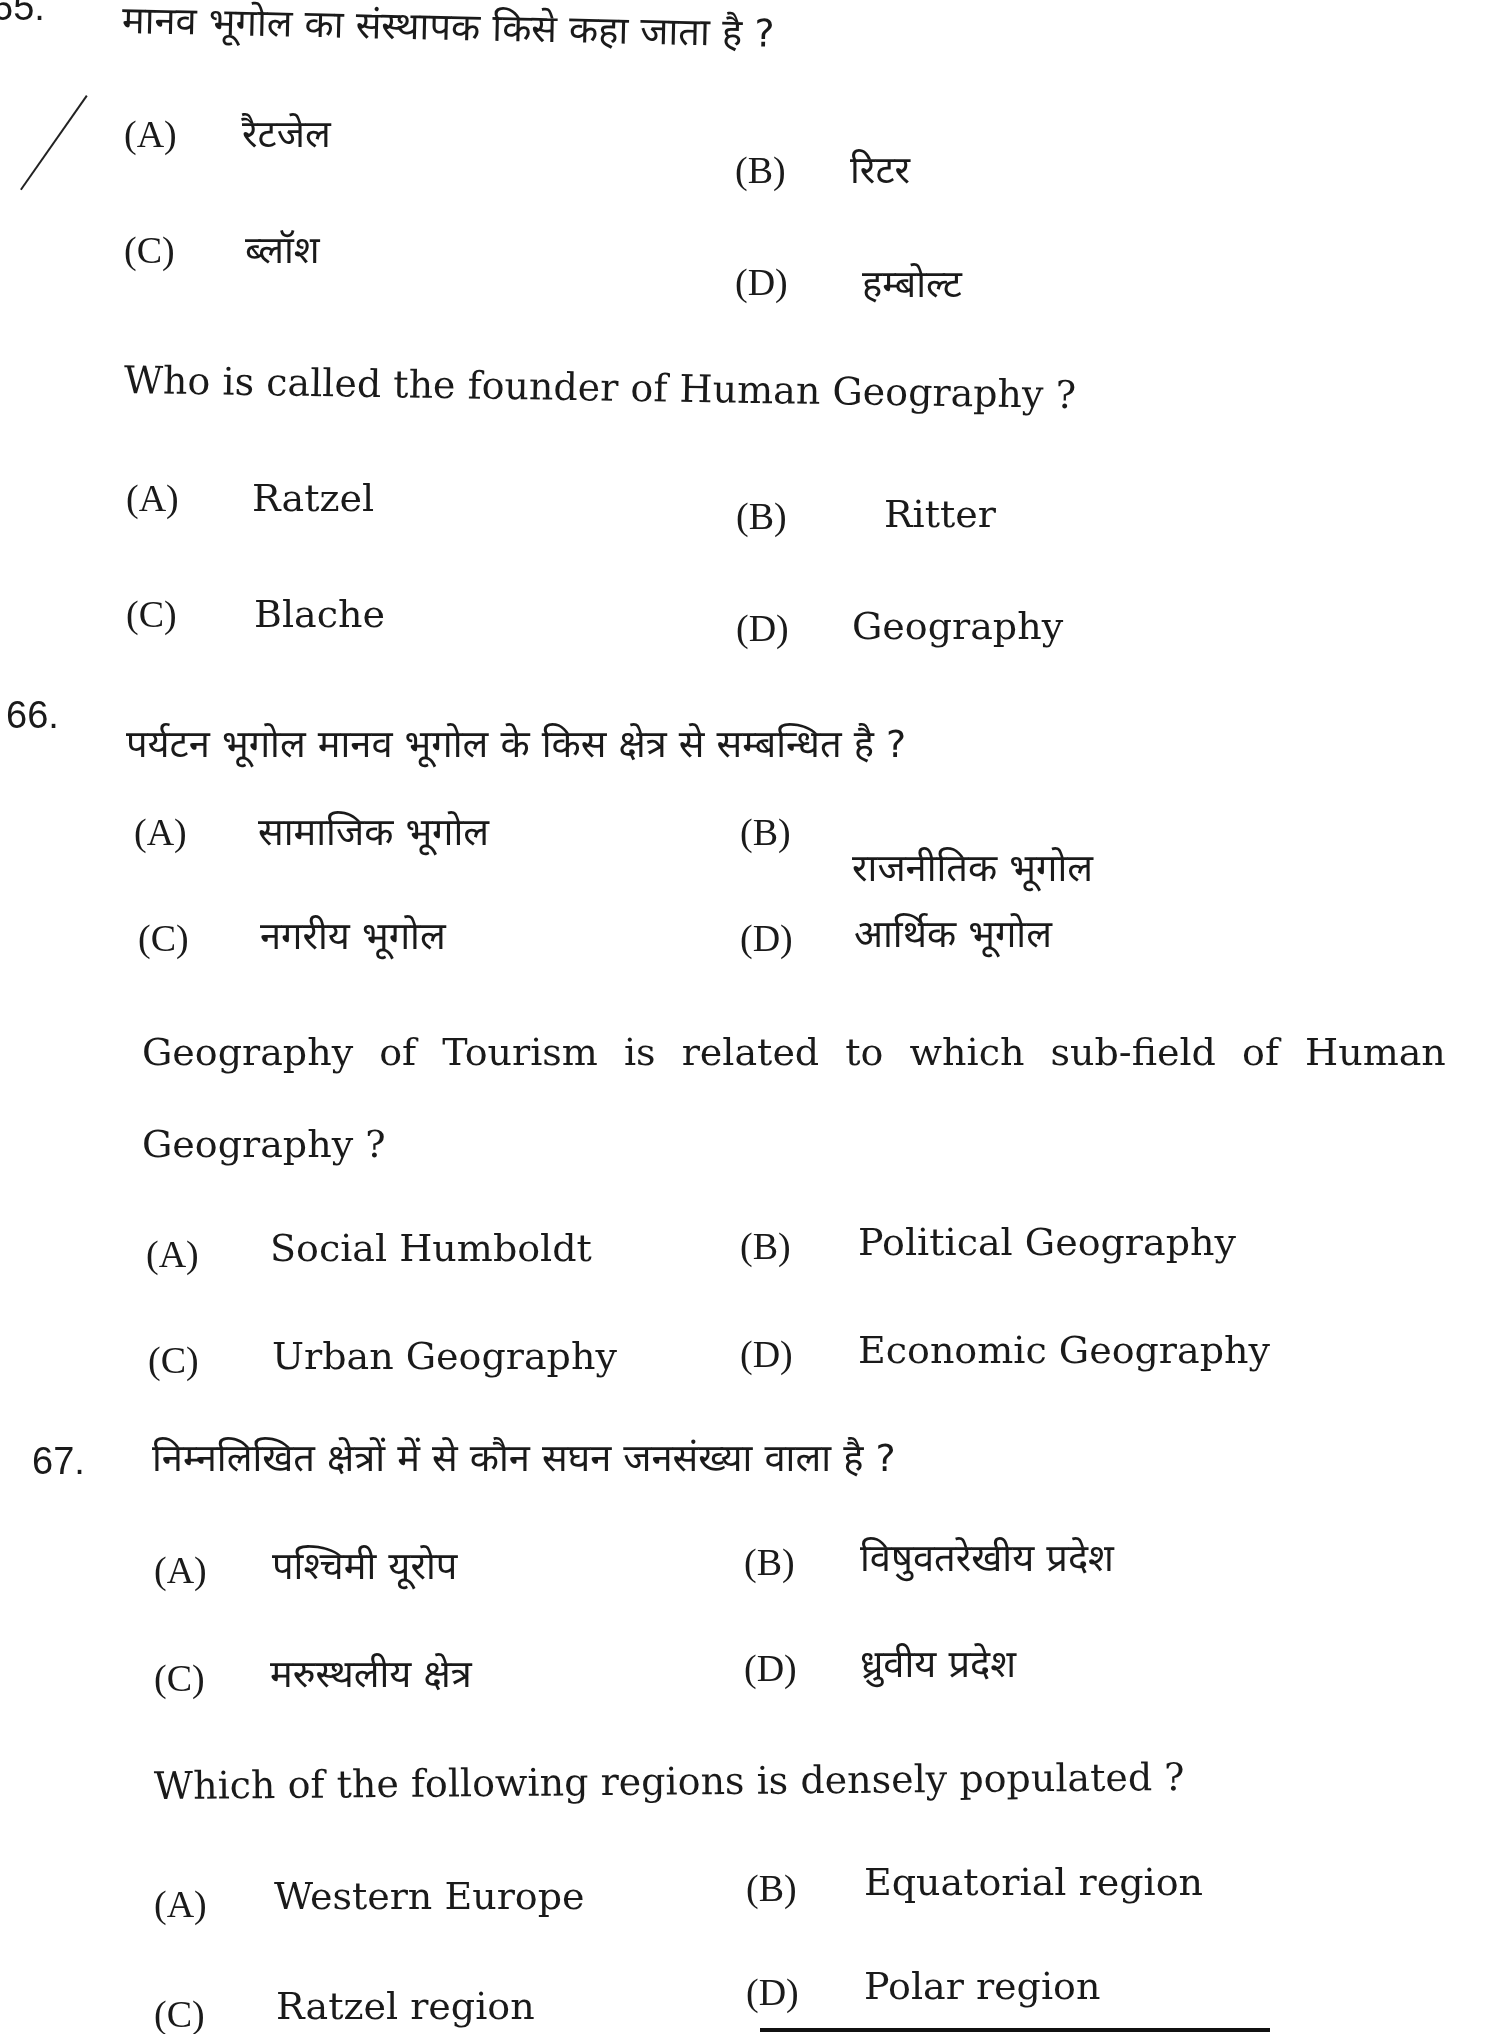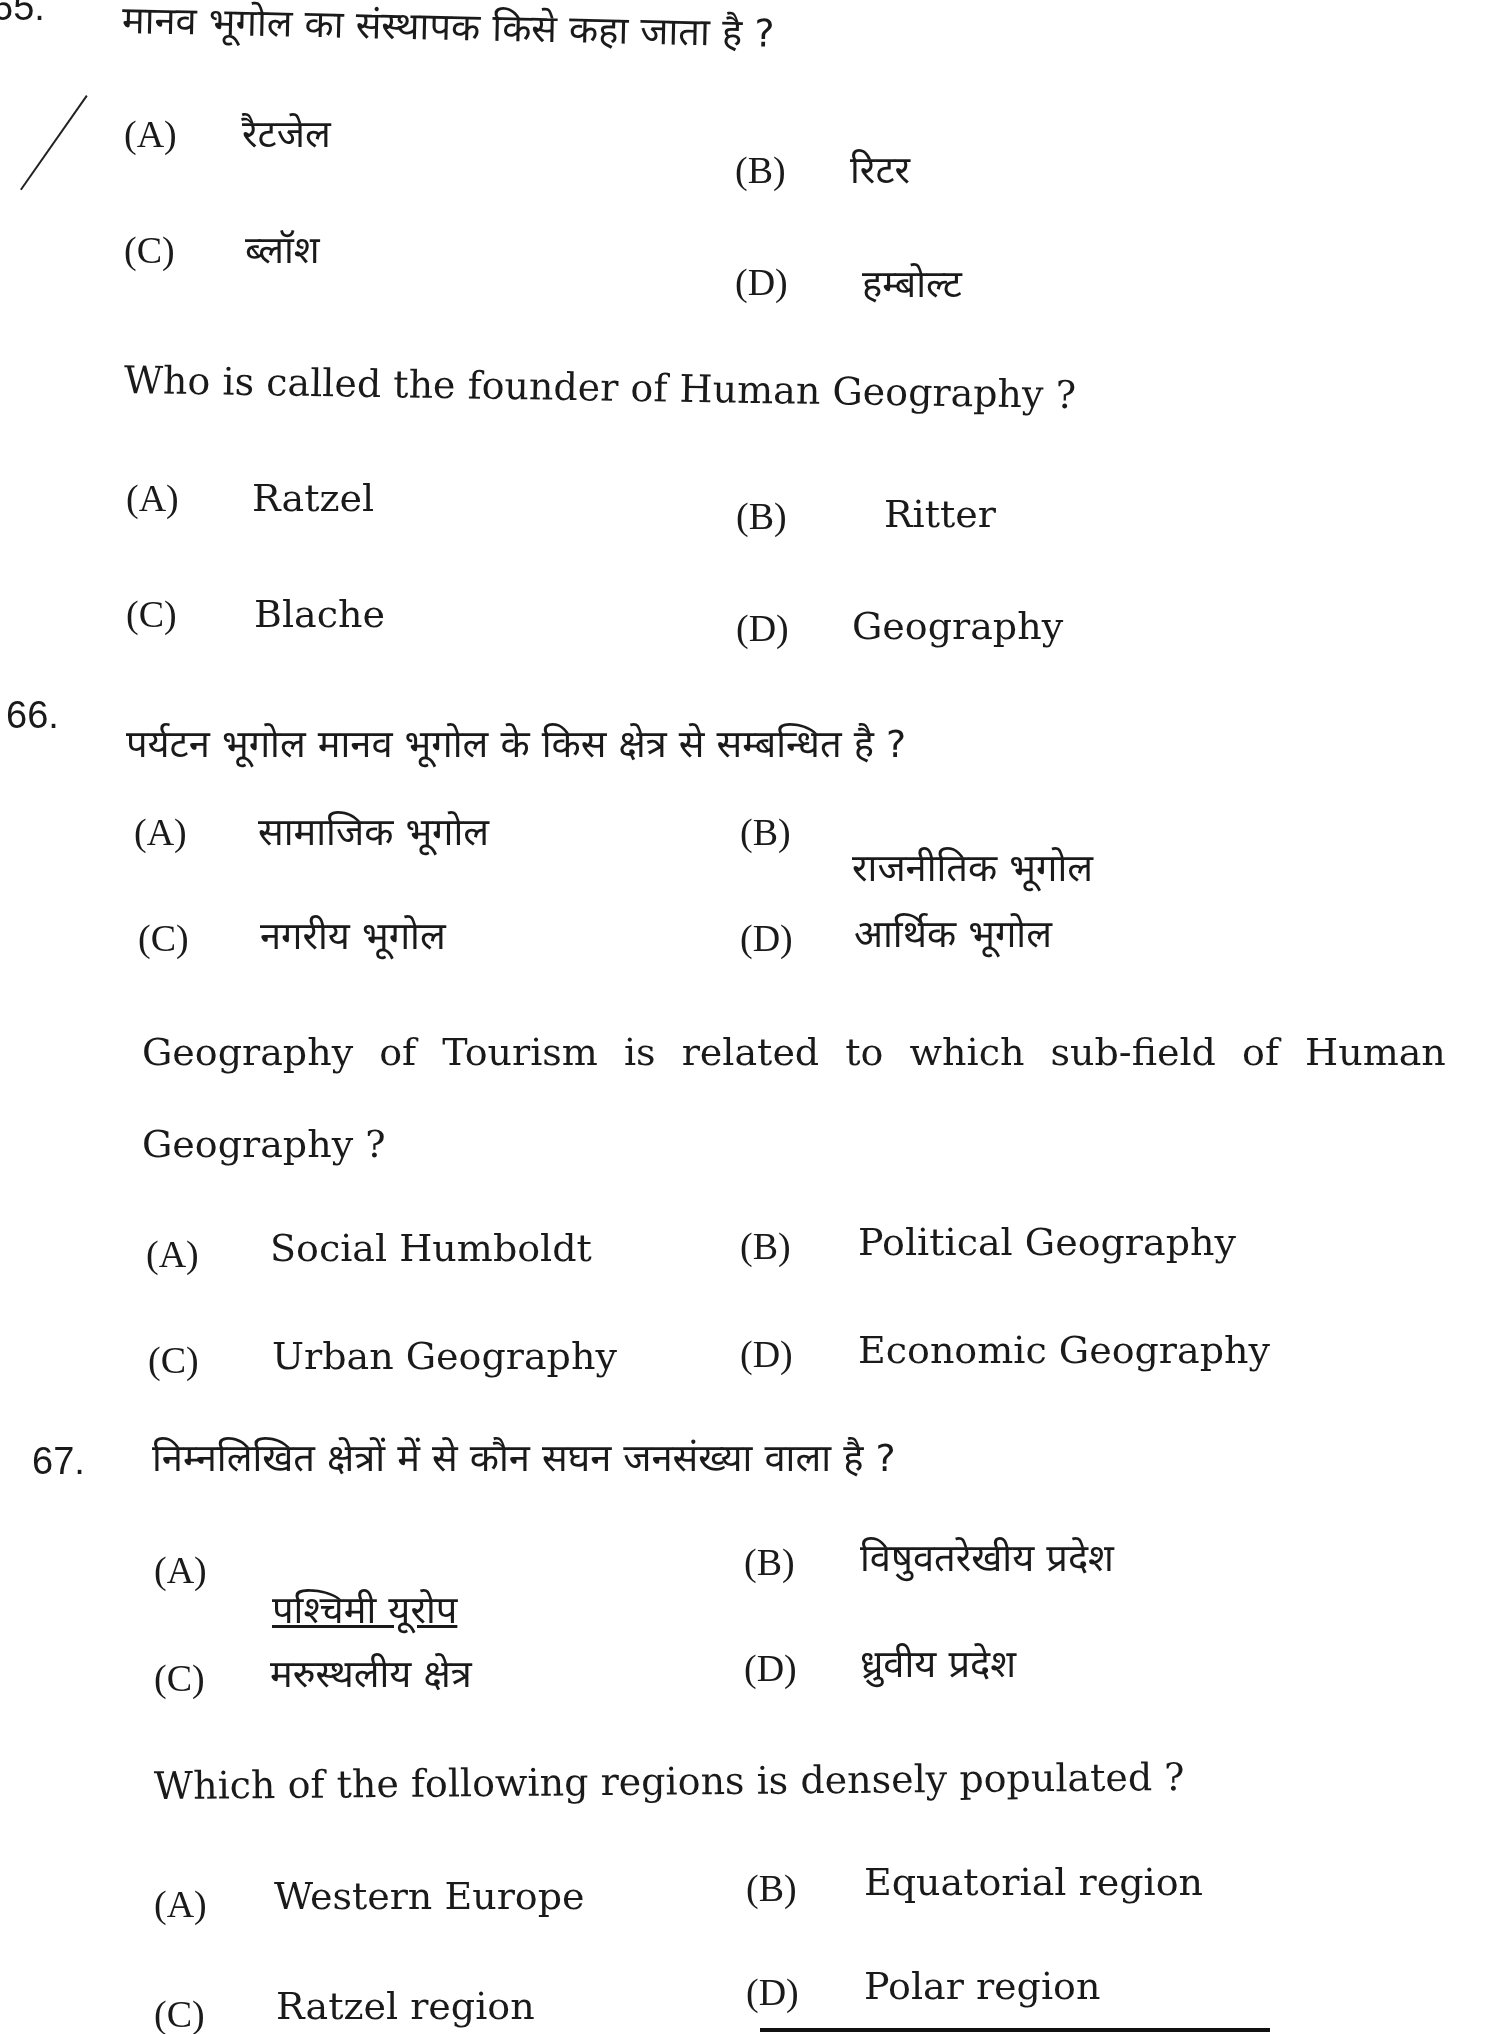--- a/index.html
+++ b/index.html
@@ -60,21 +60,21 @@
   <span class="abs lbl" style="left:148px;top:1338px;">(C)</span>
   <span class="abs en" style="left:272px;top:1334px;">Urban Geography</span>
   <span class="abs lbl" style="left:740px;top:1332px;">(D)</span>
   <span class="abs en" style="left:858px;top:1328px;">Economic Geography</span>
 </div>
 
 <div>
   <span class="abs num" style="left:32px;top:1440px;">67.</span>
   <span class="abs hi" style="left:152px;top:1430px;">निम्नलिखित क्षेत्रों में से कौन सघन जनसंख्या वाला है ?</span>
   <span class="abs lbl" style="left:154px;top:1548px;">(A)</span>
-  <span class="abs hi" style="left:272px;top:1582px;text-decoration:underline;">पश्चिमी यूरोप</span>
+  <span class="abs hi" style="left:272px;top:1538px;">पश्चिमी यूरोप</span>
   <span class="abs lbl" style="left:744px;top:1540px;">(B)</span>
   <span class="abs hi" style="left:860px;top:1530px;">विषुवतरेखीय प्रदेश</span>
   <span class="abs lbl" style="left:154px;top:1656px;">(C)</span>
   <span class="abs hi" style="left:270px;top:1646px;">मरुस्थलीय क्षेत्र</span>
   <span class="abs lbl" style="left:744px;top:1646px;">(D)</span>
   <span class="abs hi" style="left:860px;top:1636px;">ध्रुवीय प्रदेश</span>
 
   <span class="abs en" style="left:154px;top:1764px;transform:rotate(-0.5deg);transform-origin:left;">Which of the following regions is densely populated ?</span>
   <span class="abs lbl" style="left:154px;top:1882px;">(A)</span>
   <span class="abs en" style="left:274px;top:1874px;">Western Europe</span>

